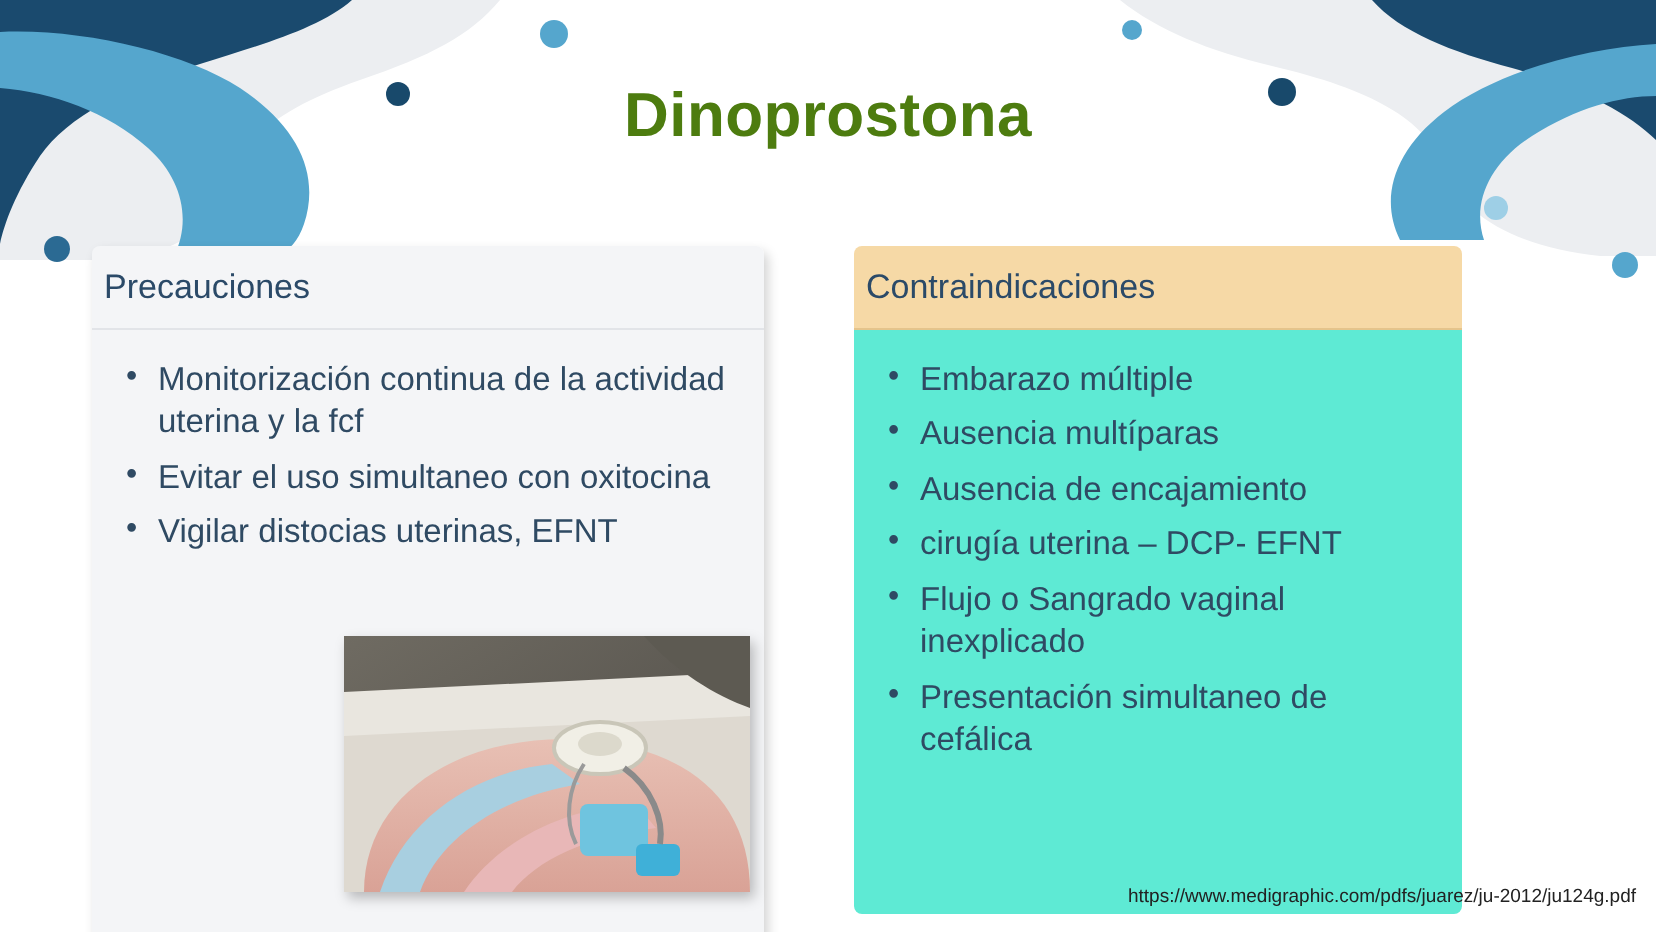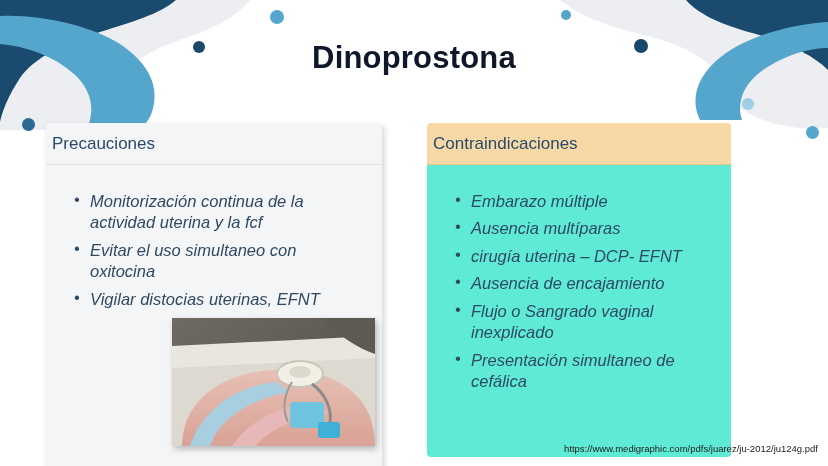--- a/index.html
+++ b/index.html
@@ -39,21 +39,21 @@
 
   
   .title {
     position: absolute;
     top: 40px;
     left: 0;
     width: 828px;
     text-align: center;
     font-size: 31px;
     font-weight: bold;
-    color: #0f172a;
+    color: #4d7c0f;
     letter-spacing: 0.2px;
   }
 
   
   .card {
     position: absolute;
     border-radius: 4px;
   }
 
   .card-header {
@@ -64,23 +64,22 @@
     border-radius: 4px 4px 0 0;
   }
 
   .card-body {
     padding: 10px 14px 12px 10px;
     border-radius: 0 0 4px 4px;
   }
 
   .bullets {
     list-style: none;
-    margin: 16px;
+    margin: 5px;
     padding: 0;
-    font-style: italic;
   }
   .bullets li {
     position: relative;
     padding-left: 18px;
     margin-bottom: 6px;
     font-size: 16.5px;
     line-height: 1.30;
     color: #2f4a63;
   }
   .bullets li::before {
@@ -187,22 +186,22 @@
       </ul>
     </div>
   </div>
 
   <div class="card" id="card-contraindicaciones">
     <div class="card-header">Contraindicaciones</div>
     <div class="card-body">
       <ul class="bullets">
         <li>Embarazo múltiple</li>
         <li>Ausencia multíparas</li>
+        <li>Ausencia de encajamiento</li>
         <li>cirugía uterina – DCP- EFNT</li>
-        <li>Ausencia de encajamiento</li>
         <li>Flujo o Sangrado vaginal inexplicado</li>
         <li>Presentación simultaneo de cefálica</li>
       </ul>
     </div>
   </div>
 
   <div class="photo">
     <svg width="203" height="128" viewBox="0 0 203 128" xmlns="http://www.w3.org/2000/svg">
       <defs>
         <linearGradient id="skin" x1="0" y1="0" x2="0" y2="1">

